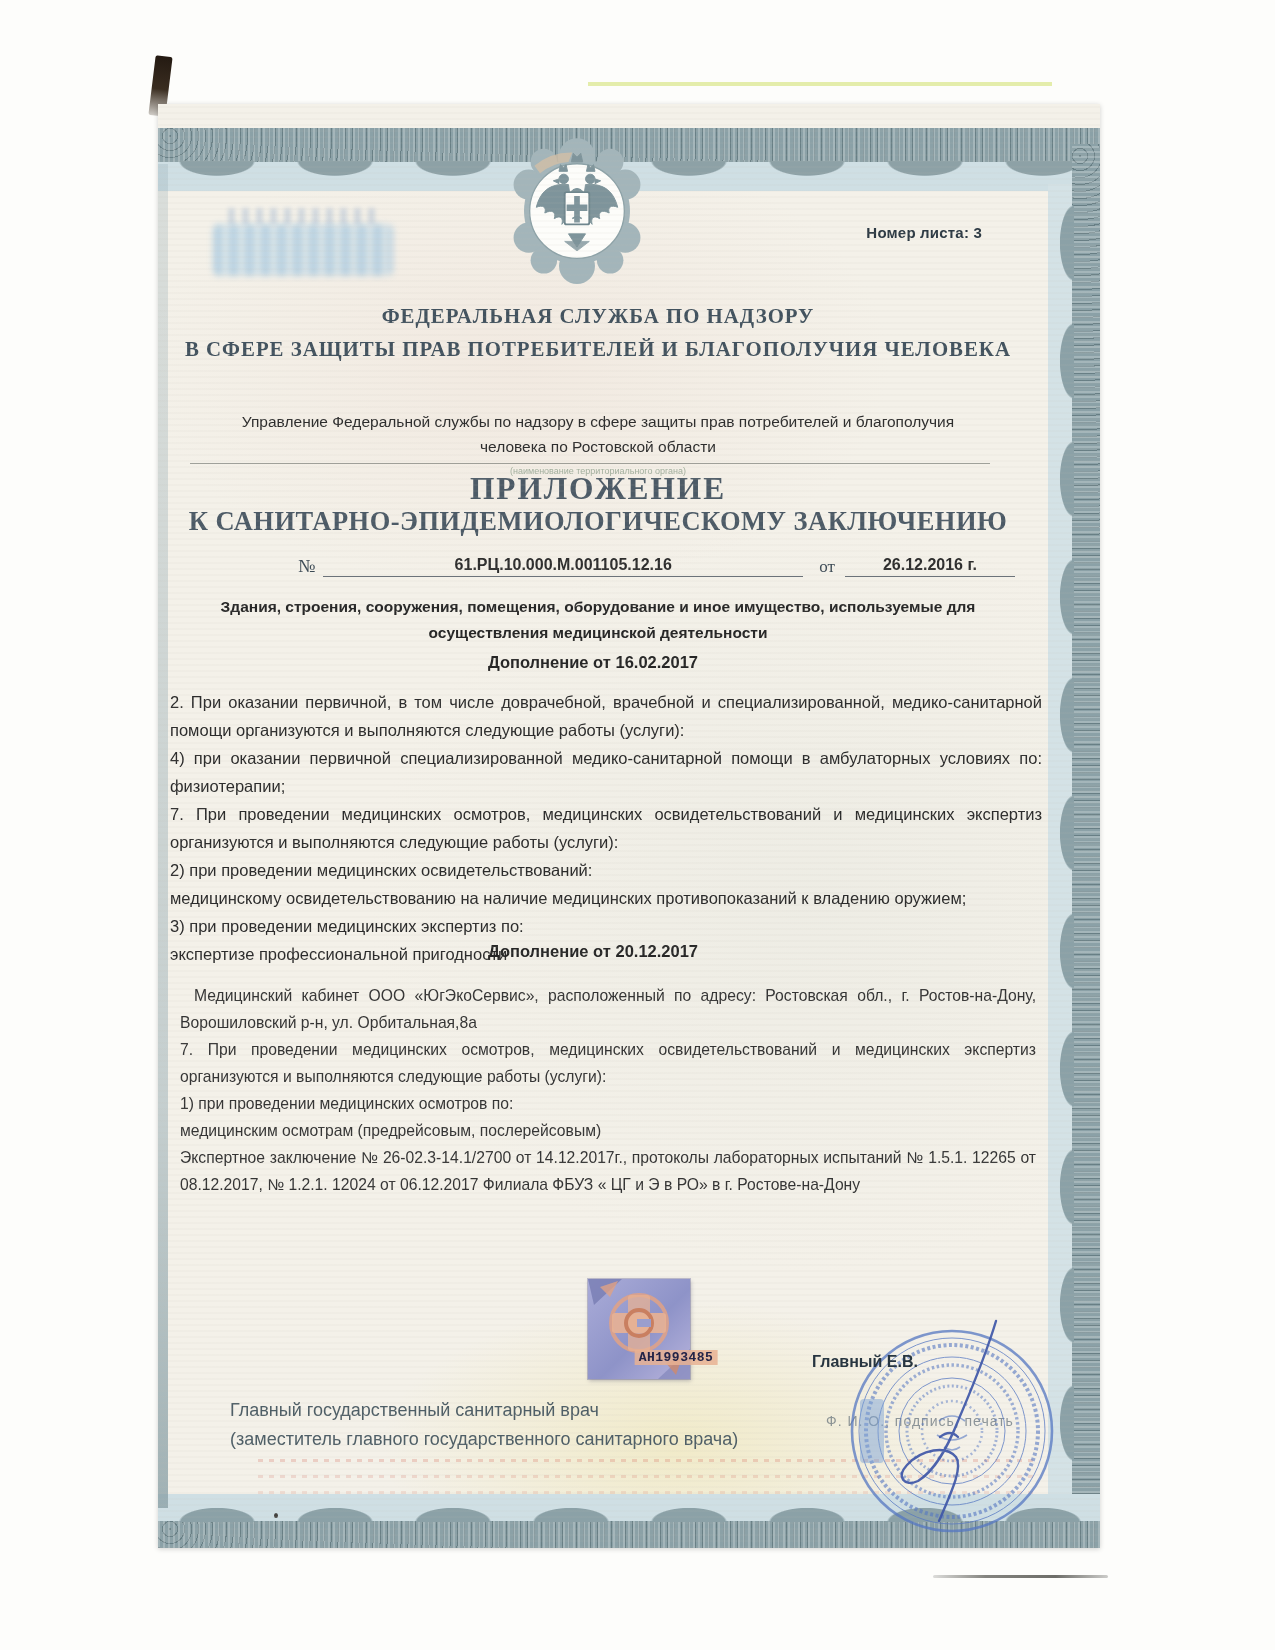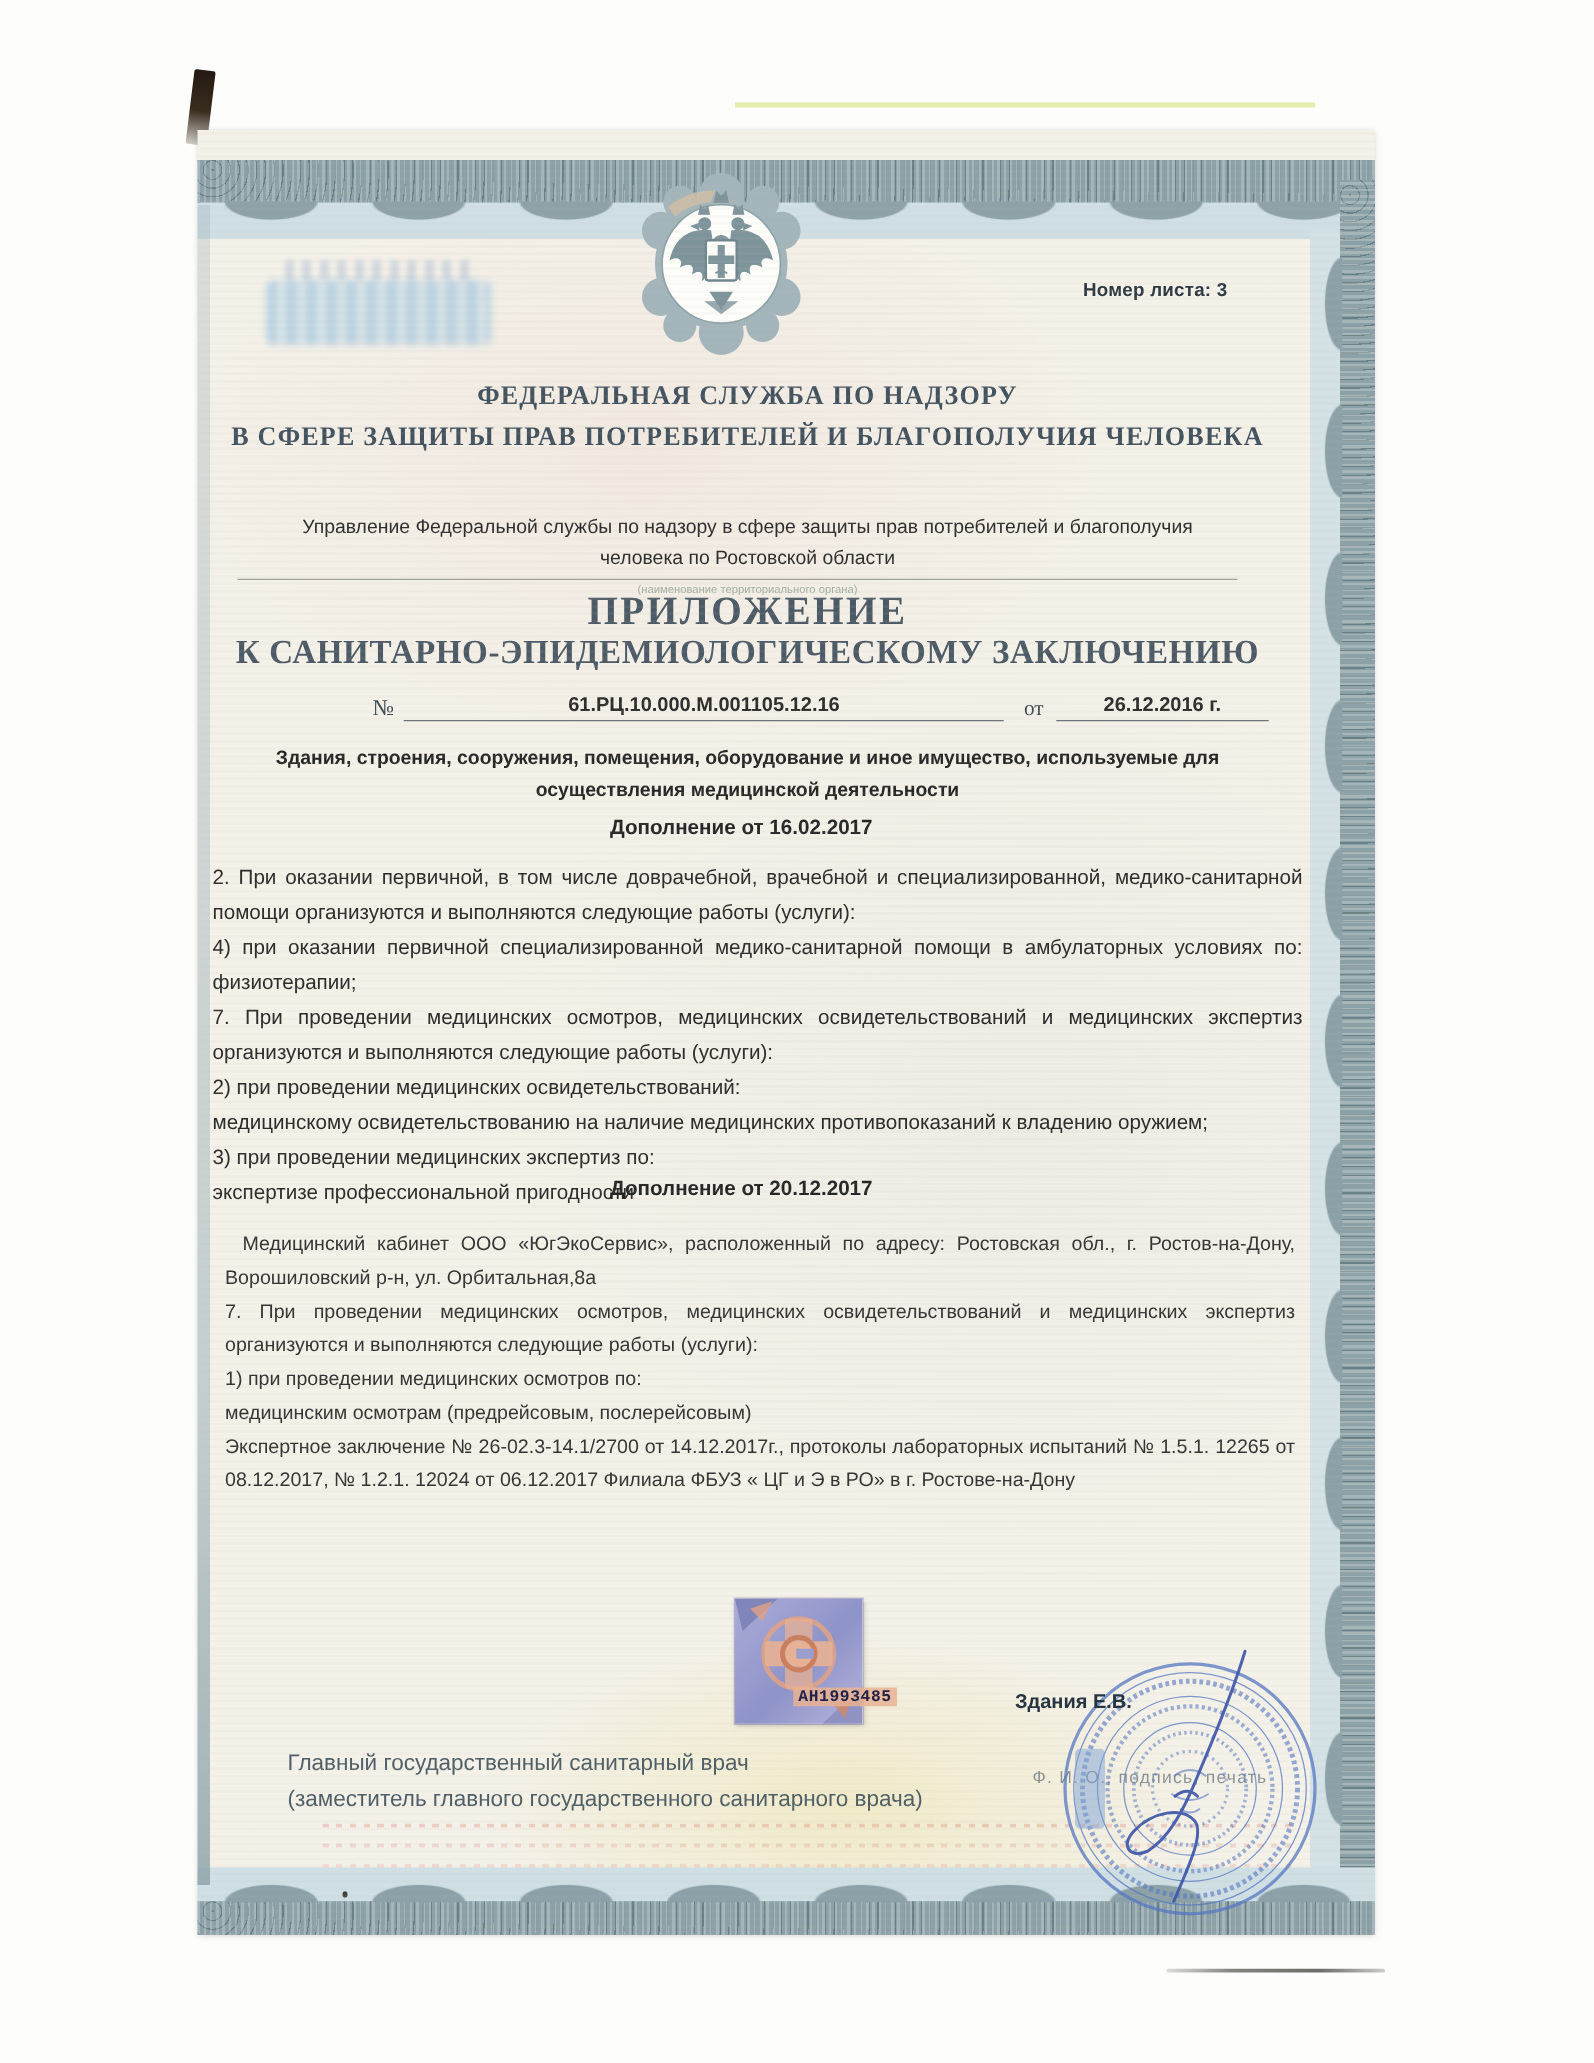--- a/index.html
+++ b/index.html
@@ -272,21 +272,21 @@
       <polygon points="78,84 94,78 88,96" fill="#d08a6c" opacity=".8"></polygon>
       <circle cx="51" cy="44" r="28" fill="none" stroke="#e2a285" stroke-width="4" opacity=".85"></circle>
       <rect x="24" y="34" width="54" height="20" rx="3" fill="#e8b193" opacity=".9"></rect>
       <rect x="40" y="16" width="22" height="56" rx="3" fill="#e8b193" opacity=".75"></rect>
       <circle cx="51" cy="44" r="13" fill="none" stroke="#c97f60" stroke-width="4"></circle>
       <rect x="49" y="40" width="14" height="8" fill="#9a9ecd"></rect>
     </svg>
     <span class="holo-serial">АН1993485</span>
   </div>
 
-  <div class="t kovalev">Здания Е.В.</div>
+  <div class="t kovalev">Главный Е.В.</div>
   <div class="t fio-caption">Ф. И. О.,  подпись,  печать</div>
 
   <div class="stamp">
     <svg viewBox="0 0 216 230" width="216" height="230">
       <g stroke="#5577c2" fill="none" opacity=".75">
         <circle cx="108" cy="122" r="100" stroke-width="2.6"></circle>
         <circle cx="108" cy="122" r="93" stroke-width="1"></circle>
         <circle cx="108" cy="122" r="86" stroke-width="4" stroke-dasharray="3 2.5" opacity=".8"></circle>
         <circle cx="108" cy="122" r="74" stroke-width="1"></circle>
         <circle cx="108" cy="122" r="66" stroke-width="3.4" stroke-dasharray="2.5 2.5" opacity=".75"></circle>

